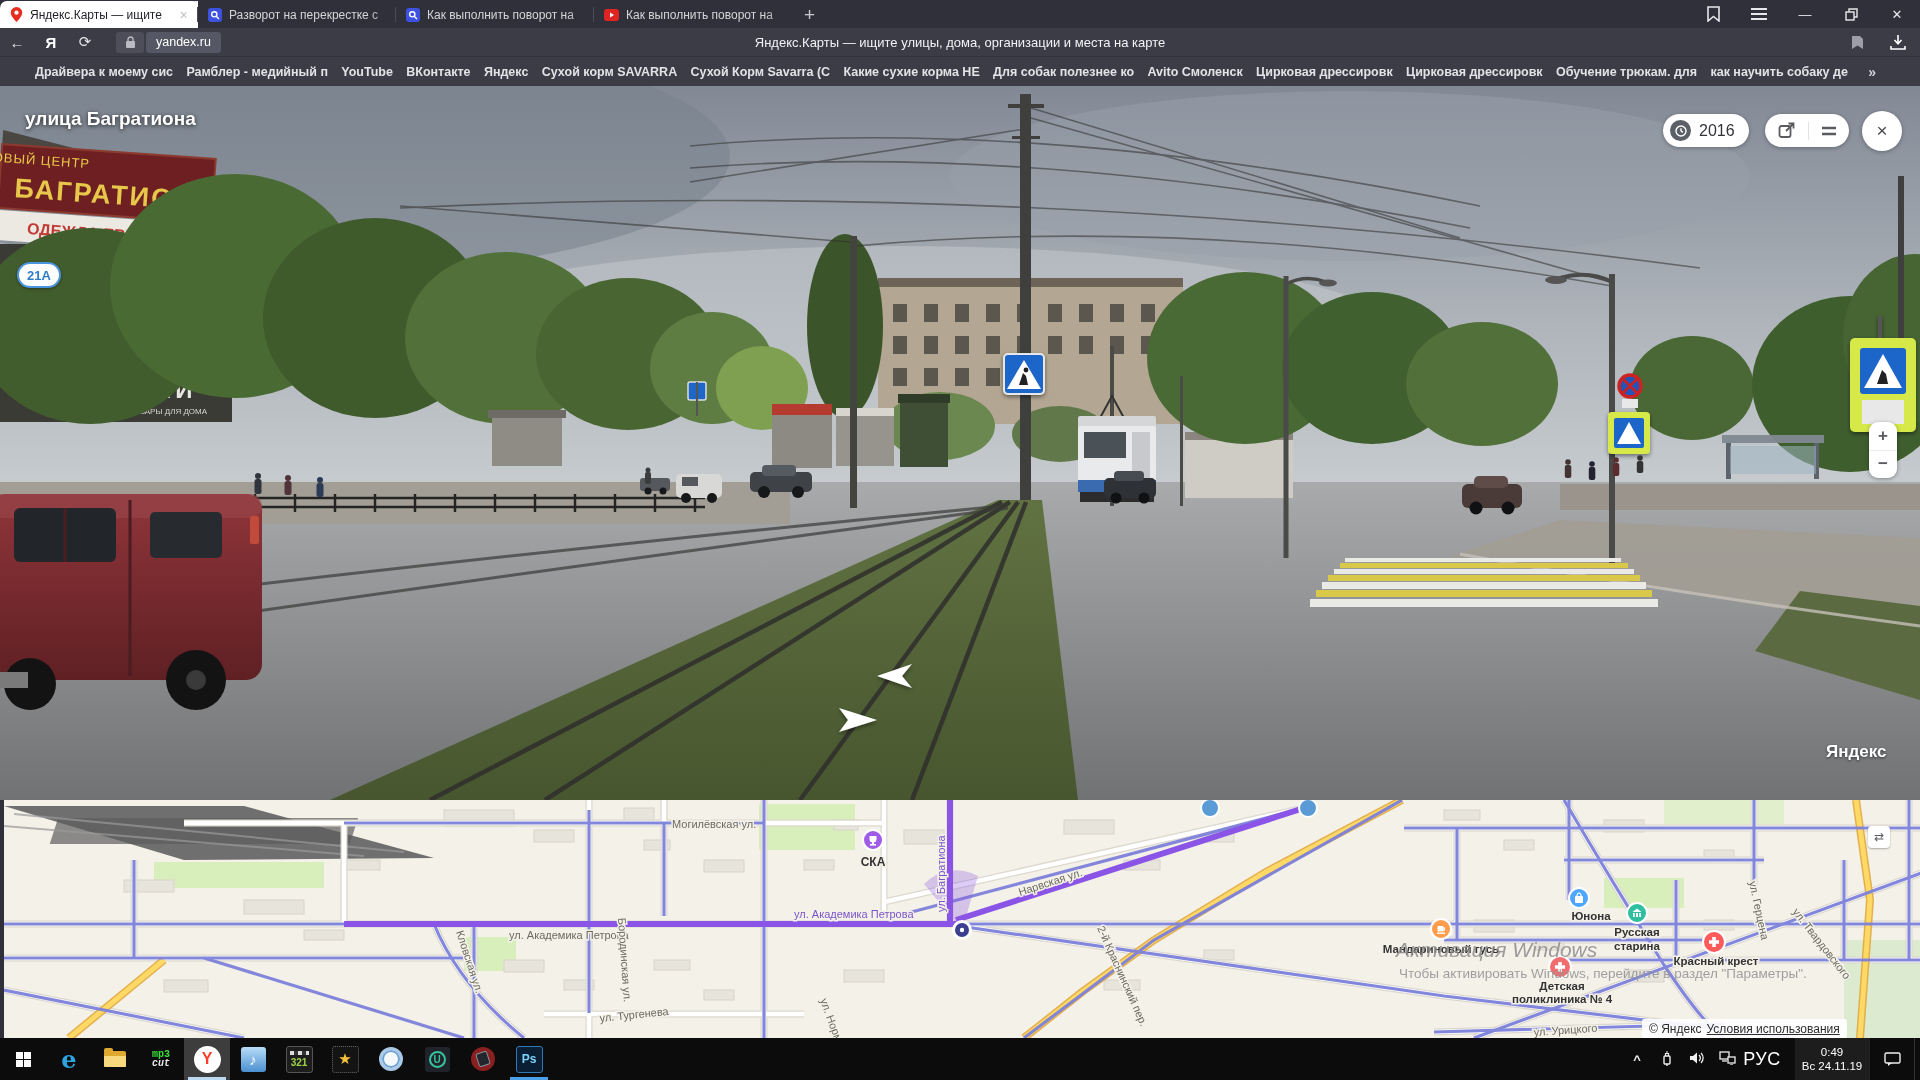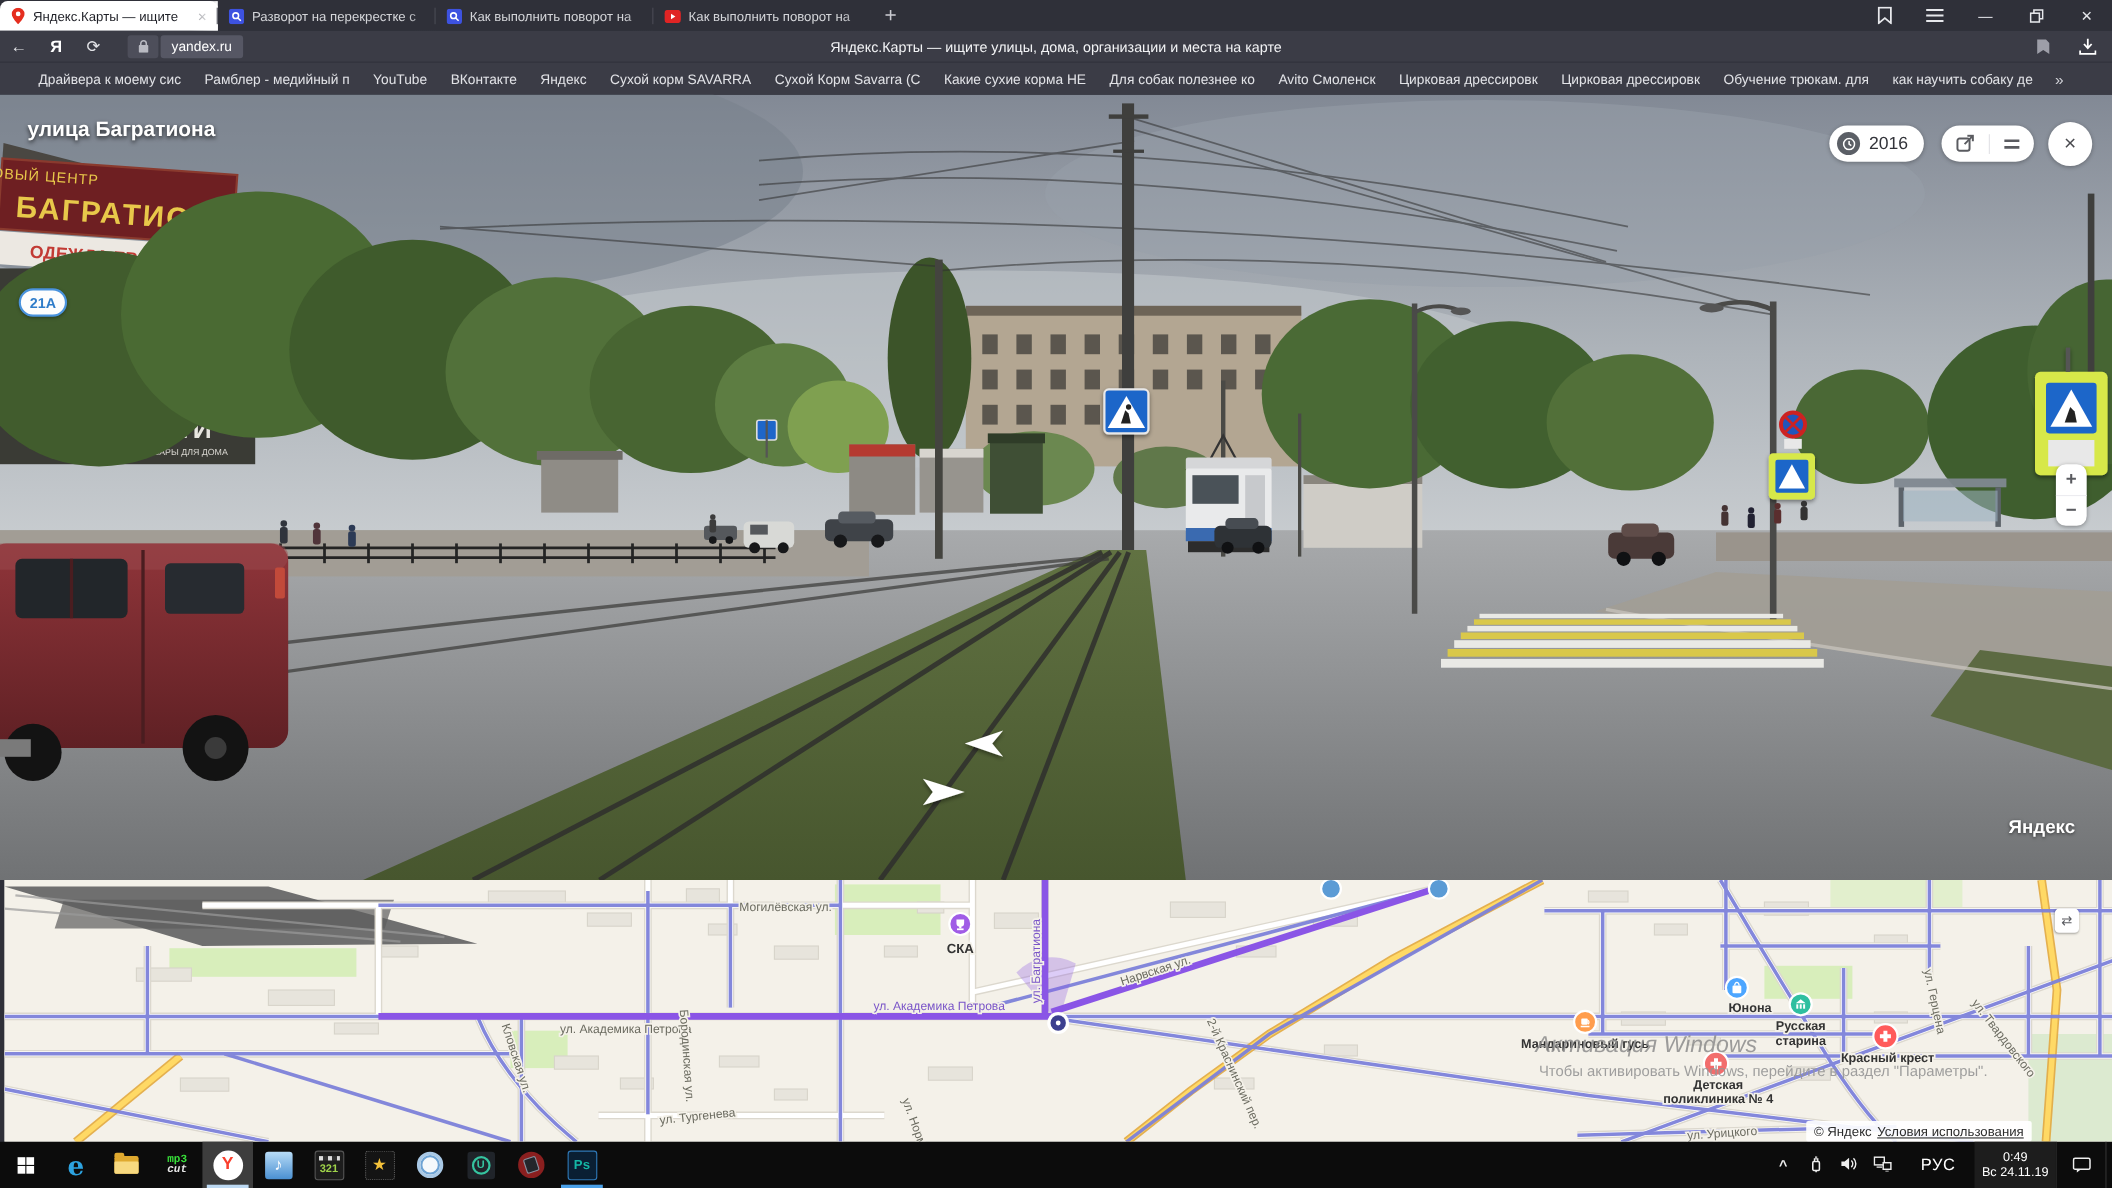--- a/index.html
+++ b/index.html
@@ -25,21 +25,21 @@
   
   .addr{position:absolute;left:0;top:28px;width:1920px;height:29px;background:#3b3c46;display:flex;align-items:center;border-bottom:1px solid #30313a;box-sizing:border-box;}
   .navic{color:#e3e4e8;font-size:15px;width:34px;text-align:center;}
   .ylogo{color:#fff;font-weight:bold;font-size:15px;width:34px;text-align:center;}
   .chip{height:21px;display:flex;align-items:center;border-radius:3px;background:#565764;color:#fff;}
   .chip.lock{width:28px;justify-content:center;margin-left:14px;background:#4d4e5a;}
   .chip.url{padding:0 10px;margin-left:2px;font-size:12.5px;}
   .addr-title{position:absolute;left:50%;transform:translateX(-50%);color:#f2f3f5;font-size:13px;white-space:nowrap;}
   .addr-right{position:absolute;right:14px;display:flex;align-items:center;gap:26px;}
   
-  .bkbar{position:absolute;left:0;top:57px;width:1920px;height:29px;background:#3b3c46;}
+  .bkbar{position:absolute;left:0;top:57px;width:1920px;height:29px;background:#3b3c46;font-weight:bold;}
   .bkrow{position:absolute;left:35px;right:72px;top:0;height:29px;display:flex;align-items:center;justify-content:space-between;}
   .bk{color:#e2e3e7;font-size:12.5px;white-space:nowrap;}
   .bkmore{position:absolute;right:44px;top:0;height:29px;display:flex;align-items:center;color:#cfd0d6;font-size:14px;}
   
   .pano{position:absolute;left:0;top:86px;width:1920px;height:714px;overflow:hidden;}
   .pano-title{position:absolute;left:25px;top:22px;color:#fff;font-size:19px;font-weight:bold;text-shadow:0 1px 4px rgba(0,0,0,.75);}
   .house-badge{position:absolute;left:17px;top:176px;width:44px;height:26px;background:#fdfdfd;border:2px solid #4a93dd;border-radius:14px;color:#2f7cc9;font-size:13px;font-weight:bold;display:flex;align-items:center;justify-content:center;box-sizing:border-box;box-shadow:0 1px 3px rgba(0,0,0,.35);}
   .pill{position:absolute;top:28px;height:33px;background:#fff;border-radius:17px;display:flex;align-items:center;box-shadow:0 1px 4px rgba(0,0,0,.3);}
   .pill.year{left:1663px;padding:0 14px 0 7px;gap:8px;}
   .clockdot{width:21px;height:21px;border-radius:50%;background:#5b5f66;display:flex;align-items:center;justify-content:center;}
@@ -77,24 +77,24 @@
   .tile{width:25px;height:25px;border-radius:3px;display:flex;align-items:center;justify-content:center;}
   .music{background:linear-gradient(#b8dcf7,#4a90d2);color:#fff;font-size:15px;}
   .mpc{background:#1d1d1d;flex-direction:column;color:#9fd34a;font-size:10px;font-weight:bold;border:1px solid #555;}
   .mpc .clap{width:19px;height:4px;background:repeating-linear-gradient(90deg,#ddd 0 4px,#333 4px 8px);margin-bottom:2px;}
   .startile{background:#141414;border:1px dotted #666;color:#f5c23a;font-size:15px;}
   .ringapp{width:24px;height:24px;border-radius:50%;background:#f4f8fb;border:3px solid #a9c9e6;box-sizing:border-box;box-shadow:inset 0 0 0 2px #6da3d4;}
   .iobit{background:#20242a;}
   .iobit b{width:17px;height:17px;border-radius:50%;border:2px solid #35c4a0;color:#35c4a0;font-size:10px;display:flex;align-items:center;justify-content:center;box-sizing:border-box;}
   .reddev{width:24px;height:24px;border-radius:50%;background:#8a1f1f;display:flex;align-items:center;justify-content:center;}
   .reddev i{width:10px;height:12px;background:#23262b;border-radius:2px;transform:rotate(-18deg);border:1px solid #8891a0;}
-  .ps{background:#0a1f33;border:1px solid #2f79b8;color:#14b8a6;font-weight:bold;font-size:12px;}
+  .ps{background:#0a1f33;border:1px solid #2f79b8;color:#7dd3fc;font-weight:bold;font-size:12px;}
   .tray{position:absolute;right:0;top:0;height:42px;display:flex;align-items:center;color:#fff;}
   .tic{width:30px;text-align:center;font-size:13px;color:#eee;}
-  .lang{font-size:15px;width:40px;text-align:center;letter-spacing:.5px;margin-left:16px;}
+  .lang{font-size:18px;width:40px;text-align:center;letter-spacing:.5px;}
   .clock{width:74px;background:#1d1d1d;height:42px;display:flex;flex-direction:column;align-items:center;justify-content:center;font-size:11.5px;line-height:14px;margin-left:13px;}
   .notif{width:44px;display:flex;justify-content:center;border-left:1px solid #222;height:42px;align-items:center;}
   .desk-sliver{width:5px;height:42px;border-left:1px solid #333;}
   svg text{font-family:"Liberation Sans",sans-serif;}
 </style>
 </head>
 <body>
 
 <div class="screen">
 

